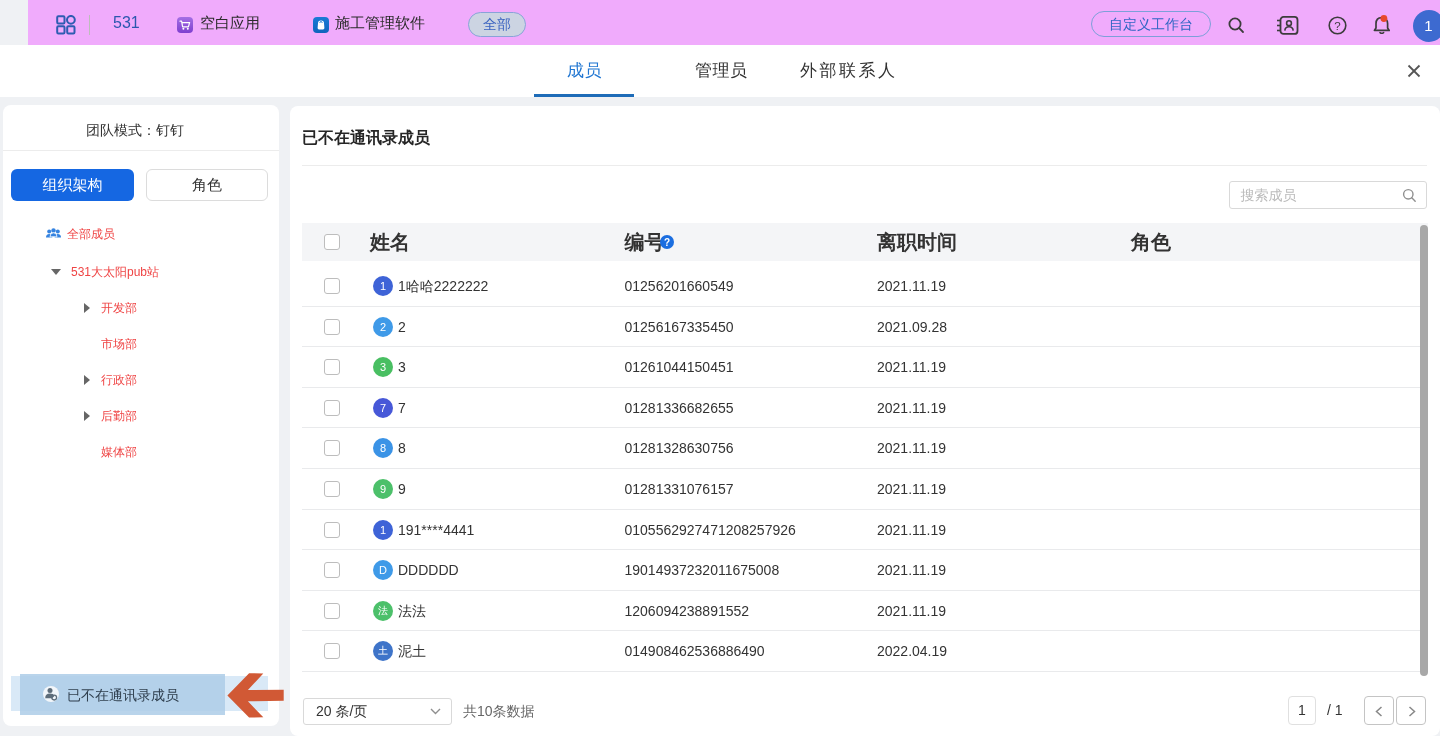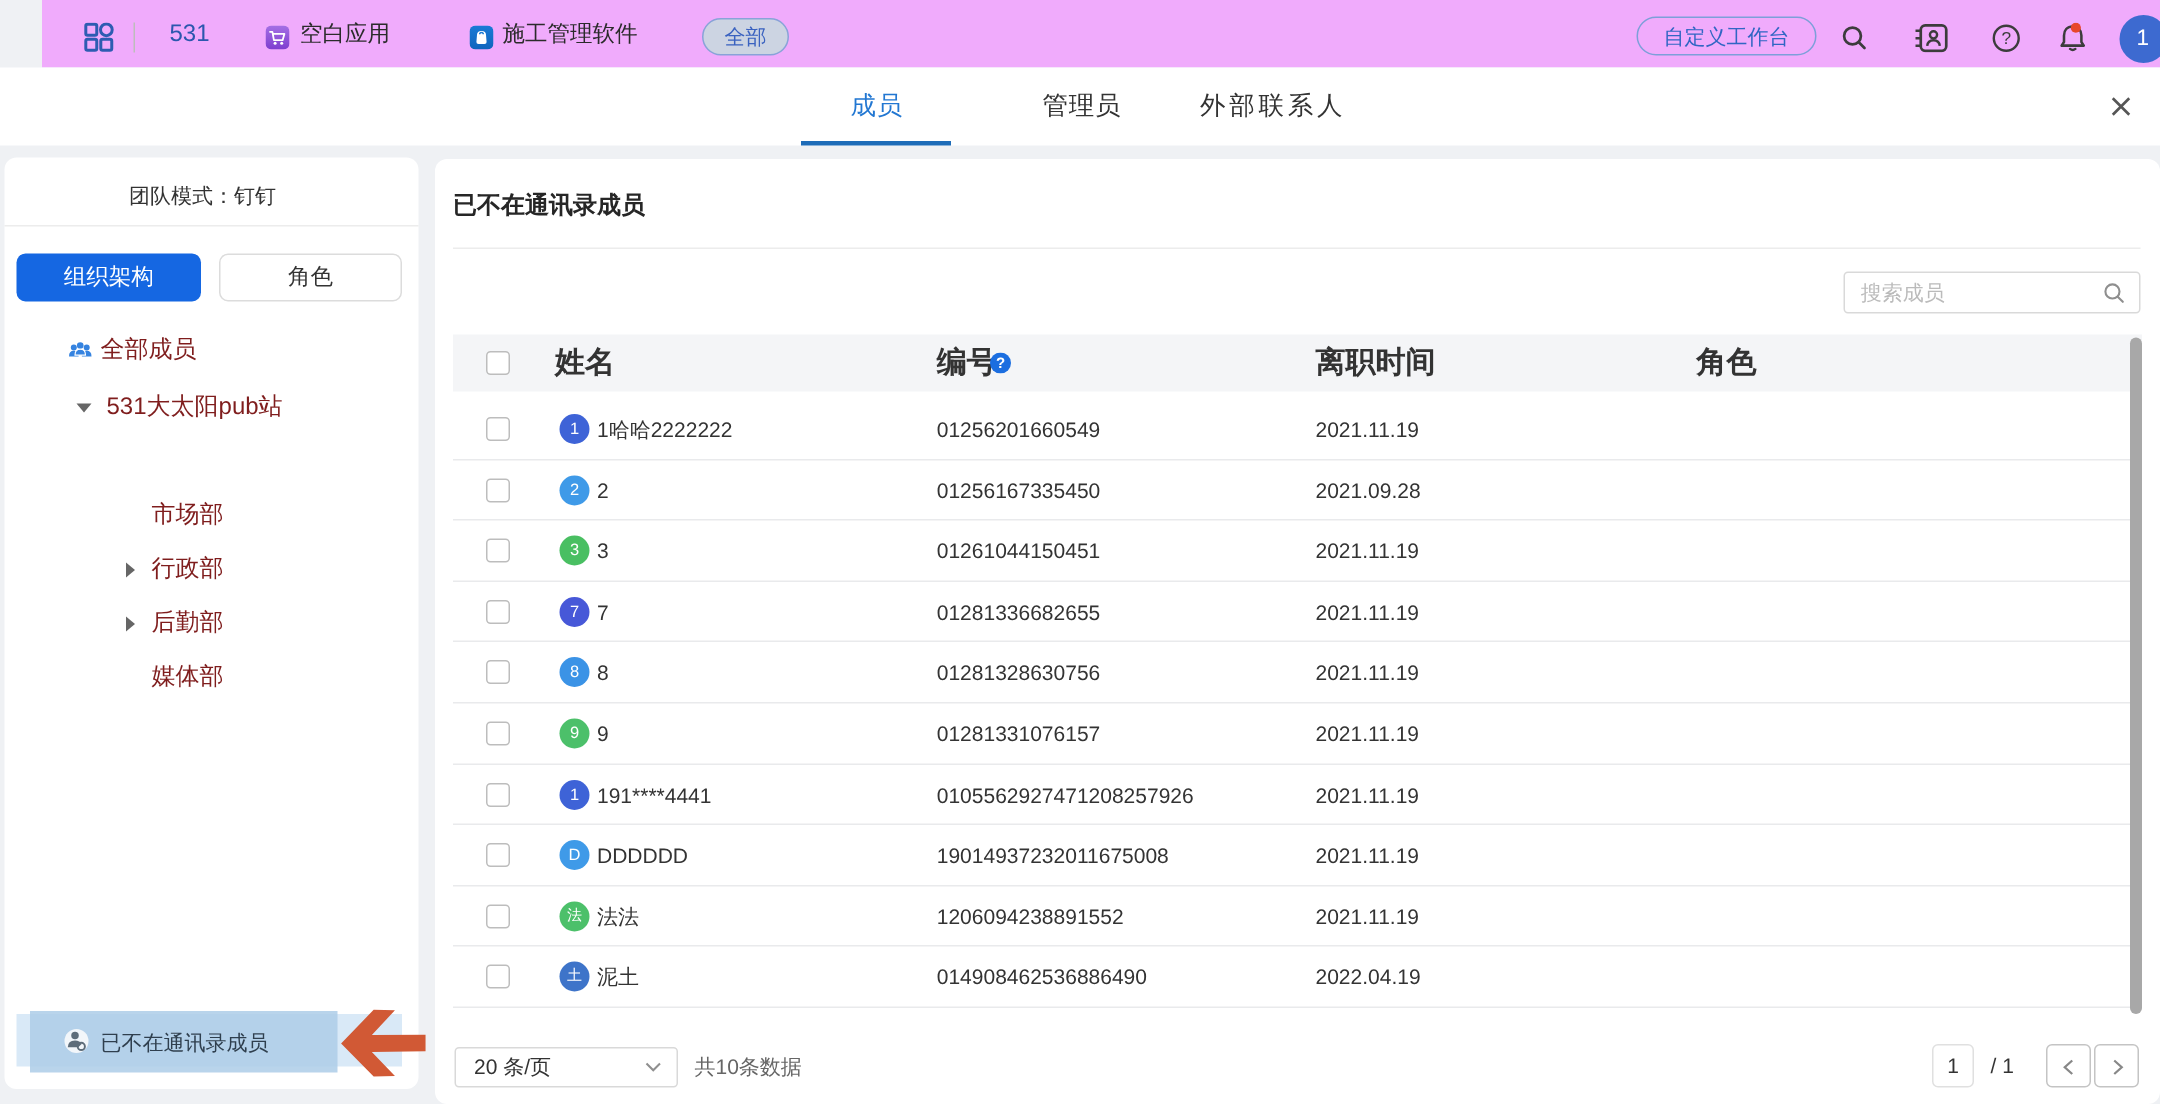--- a/index.html
+++ b/index.html
@@ -9,21 +9,21 @@
 
 #topbar{position:absolute;left:0;top:0;width:1440px;height:45px;background:#f0abfc;margin-left:28px;}
 
 #tabbar{position:absolute;left:0;top:45px;width:1440px;height:52px;background:#fff;}
 .tab{position:absolute;top:0;height:52px;line-height:52px;font-size:17px;letter-spacing:0.5px;color:#333;}
 
 #sidecard{position:absolute;left:3px;top:105px;width:276px;height:621px;background:#fff;border-radius:8px;}
 #maincard{position:absolute;left:290px;top:106px;width:1150px;height:630px;background:#fff;border-radius:8px;}
 
 .btn{position:absolute;top:64px;height:32px;line-height:32px;text-align:center;font-size:15px;border-radius:6px;box-sizing:border-box;}
-.treerow{position:absolute;left:0;width:276px;height:26px;line-height:26px;font-size:16px;color:#7f1d1d;}
+.treerow{position:absolute;left:0;width:276px;height:26px;line-height:26px;font-size:12px;color:#ef4444;}
 .caret-d{display:inline-block;width:0;height:0;border-left:5px solid transparent;border-right:5px solid transparent;border-top:6px solid #666;}
 .caret-r{display:inline-block;width:0;height:0;border-top:5px solid transparent;border-bottom:5px solid transparent;border-left:6px solid #666;}
 
 .hcell{position:absolute;top:0;height:38px;line-height:38px;font-size:20px;font-weight:700;color:#333;}
 .row{position:relative;height:40.6px;box-sizing:border-box;border-bottom:1px solid #e9eaec;}
 .cb{position:absolute;width:16px;height:16px;border:1px solid #bdbdbd;border-radius:3px;background:#fff;box-sizing:border-box;}
 .av{position:absolute;left:71px;top:10px;width:20px;height:20px;border-radius:50%;color:#fff;font-size:11px;line-height:20px;text-align:center;}
 .nm{position:absolute;left:96px;top:0;height:40px;line-height:40px;font-size:14px;color:#333;}
 .num{position:absolute;left:322.5px;top:0;height:40px;line-height:40px;font-size:14px;color:#333;}
 .dt{position:absolute;left:575px;top:0;height:40px;line-height:40px;font-size:14px;color:#333;text-align:right;}
@@ -127,20 +127,24 @@
           <circle cx="8.5" cy="3.4" r="2.2"></circle>
             <path d="M5 9.8 Q5 5.8 8.5 5.8 Q12 5.8 12 9.8 Z" stroke="#fff" stroke-width="0.8"></path>
         </g>
       </svg>
       <span style="position:absolute;left:64px;">全部成员</span>
     </div>
     <div class="treerow" style="top:154px;">
       <span class="caret-d" style="position:absolute;left:48px;top:10px;"></span>
       <span style="position:absolute;left:68px;">531大太阳pub站</span>
     </div>
+    <div class="treerow" style="top:190px;">
+      <span class="caret-r" style="position:absolute;left:81px;top:8px;"></span>
+      <span style="position:absolute;left:98px;">开发部</span>
+    </div>
     <div class="treerow" style="top:226px;padding-left:30px;">
       <span style="position:absolute;left:98px;">市场部</span>
     </div>
     <div class="treerow" style="top:262px;">
       <span class="caret-r" style="position:absolute;left:81px;top:8px;"></span>
       <span style="position:absolute;left:98px;">行政部</span>
     </div>
     <div class="treerow" style="top:298px;">
       <span class="caret-r" style="position:absolute;left:81px;top:8px;"></span>
       <span style="position:absolute;left:98px;">后勤部</span>

